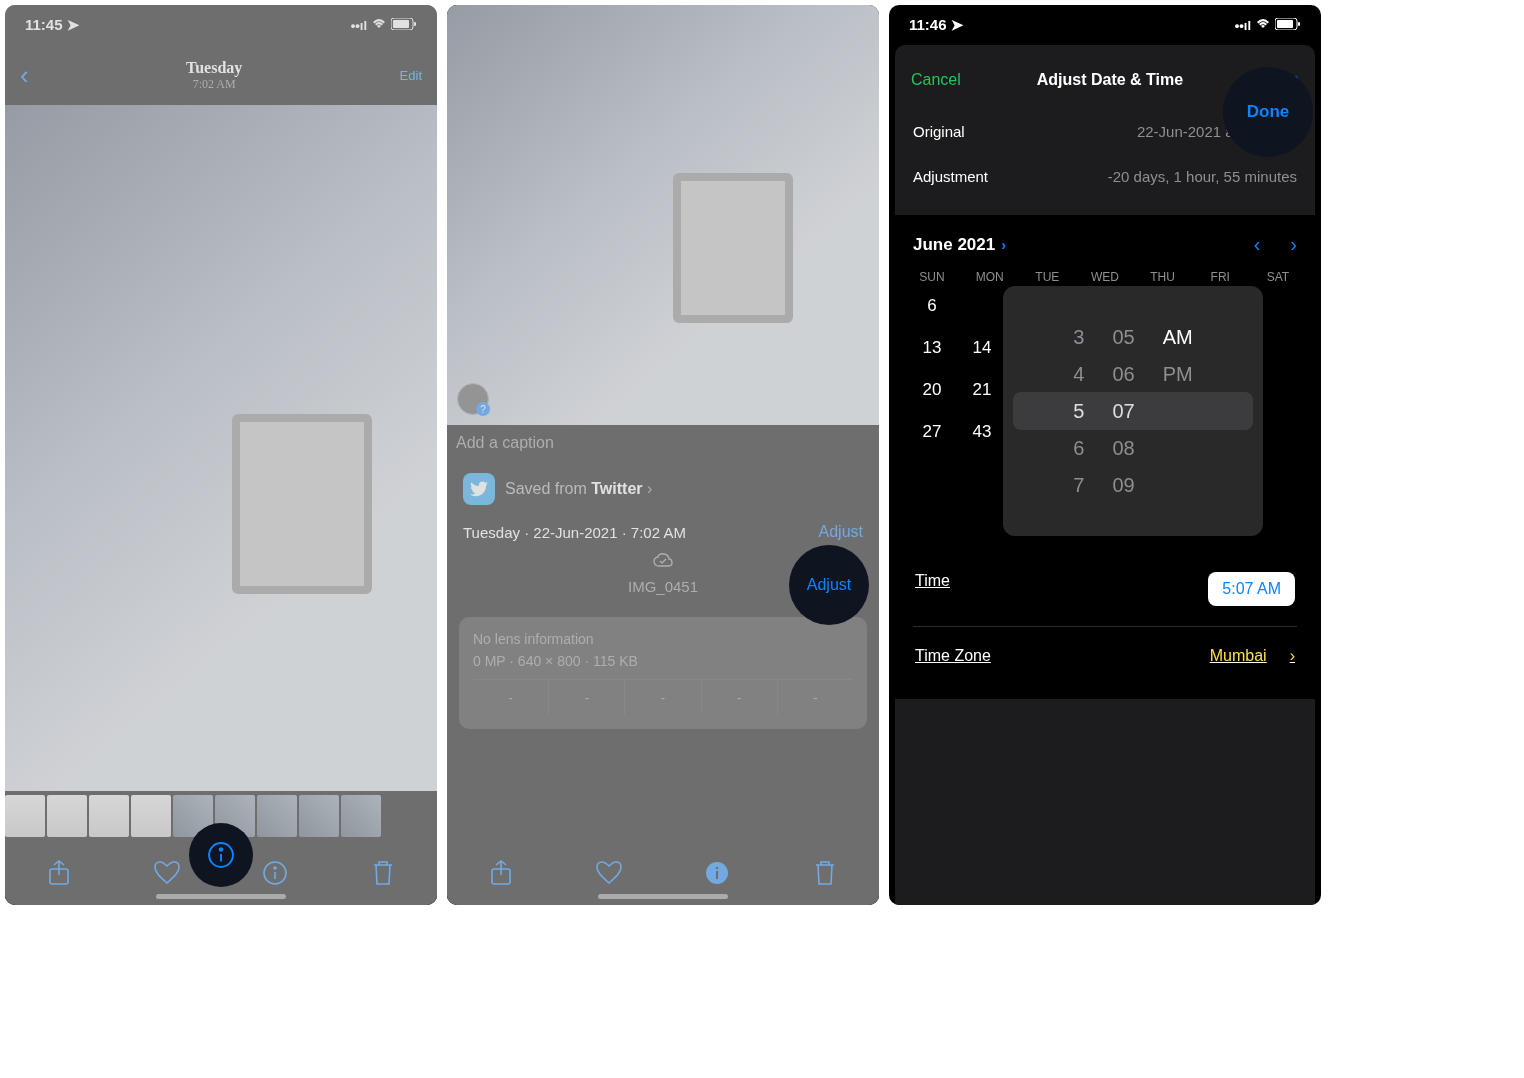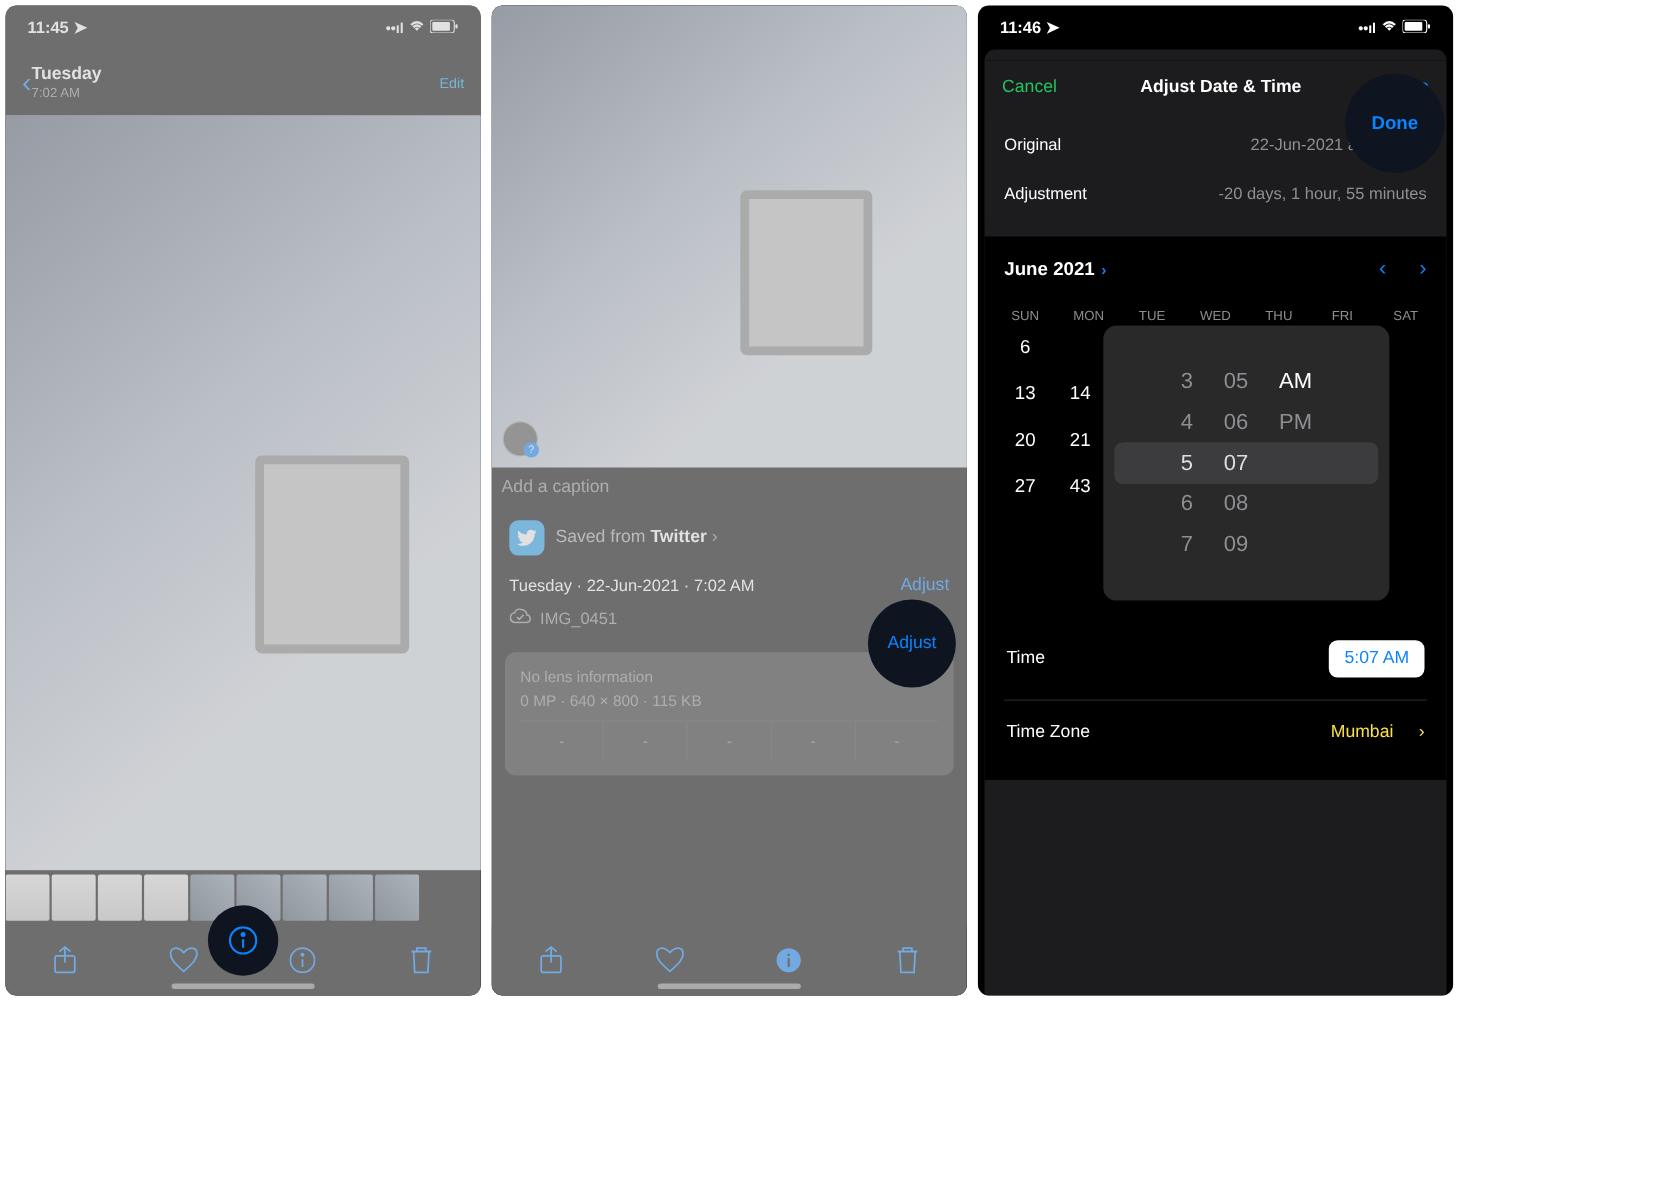--- a/index.html
+++ b/index.html
@@ -44,21 +44,21 @@
   .status-right { display:flex; gap:4px; align-items:center; }
   .signal-icon, .wifi-icon, .battery-icon { font-size:13px; }
   .nav-bar {
     height: 60px;
     display:flex;
     align-items:center;
     justify-content:space-between;
     padding: 0 15px;
   }
   .back-chevron { color:#0a84ff; font-size:26px; font-weight:300; }
-  .nav-center { text-align:left; flex:1; }
+  .nav-center { text-align:center; flex:1;font-family:Liberation Serif, serif; }
   .nav-title { font-size:16px; font-weight:600; color:#fff; }
   .nav-sub { font-size:12px; color:#8e8e93; }
   .edit-btn { color:#0ea5e9; font-size:13px; }
   .photo-area {
     flex:1;
     background: linear-gradient(135deg,#b8c4d4 0%, #8a96a8 100%);
     position:relative;
     display:flex;
     align-items:center;
     justify-content:center;
@@ -148,21 +148,21 @@
     display:flex;
     align-items:center;
     justify-content:center;
   }
   .caption-row { color:#8e8e93; padding:9px; font-size:16px; }
   .source-row { display:flex; align-items:center; gap:10px; padding:12px 16px; color:#ccc; font-size:16px; }
   .twitter-icon { width:32px; height:32px; background:#1da1f2; border-radius:8px; display:flex; align-items:center; justify-content:center; color:#fff; font-weight:bold; }
   .datetime-row { display:flex; justify-content:space-between; align-items:center; padding:6px 16px; }
   .datetime-text { color:#fff; font-size:15px; }
   .adjust-btn { color:#0a84ff; font-size:16px; }
-  .file-row { display:flex; align-items:center; gap:8px; padding:6px 16px 14px; color:#8e8e93; font-size:15px; }
+  .file-row { display:flex; align-items:center; gap:8px; padding:6px 16px 14px; color:#8e8e93; font-size:15px;flex-direction:column; }
   .camera-card { margin:8px 12px; background:#2c2c2e; border-radius:10px; padding:14px; }
   .camera-title { color:#fff; font-size:15px; margin-bottom:8px; display:flex; justify-content:space-between; }
   .jpeg-badge { background:#48484a; color:#ccc; font-size:11px; padding:3px 8px; border-radius:4px; }
   .camera-sub { color:#8e8e93; font-size:14px; margin-bottom:6px; }
   .stat-row { display:flex; border-top:1px solid #3a3a3c; margin-top:10px; }
   .stat-cell { flex:1; text-align:center; padding:10px 0; color:#8e8e93; font-size:13px; border-right:1px solid #3a3a3c; }
   .stat-cell:last-child { border-right:none; }
   
   .modal-header {
     display:flex;
@@ -172,21 +172,21 @@
     font-size:16px;
   }
   .modal-title { color:#fff; font-weight:600; }
   .cancel-btn { color:#22c55e; }
   .done-btn { color:#0a84ff; font-weight:600; }
   .info-rows { background:#1c1c1e; padding:4px 18px; }
   .info-row { display:flex; justify-content:space-between; padding:14px 0; font-size:15px; }
   .info-label { color:#fff; }
   .info-val { color:#8e8e93; }
   .calendar-area { background:#000; padding:18px; margin-top:12px; }
-  .cal-header { display:flex; justify-content:space-between; align-items:center; margin-bottom:24px; }
+  .cal-header { display:flex; justify-content:space-between; align-items:center; margin-bottom:14px; }
   .cal-month { color:#fff; font-weight:600; font-size:17px; display:flex; align-items:center; gap:6px; }
   .cal-month .chev { color:#0a84ff; font-size:14px; }
   .cal-nav { display:flex; gap:30px; color:#0a84ff; font-size:20px; }
   .weekdays { display:flex; justify-content:space-between; color:#8e8e93; font-size:12px; margin-bottom:12px; }
   .weekday { width:38px; text-align:center; }
   .cal-body { position:relative; min-height:260px; }
   .dates-col { position:absolute; left:0; top:0; width:110px; }
   .date-row { display:flex; gap:12px; margin-bottom:22px; }
   .date-cell { width:38px; text-align:center; color:#fff; font-size:17px; }
   .picker-overlay {
@@ -212,24 +212,24 @@
     top:50%;
     transform:translateY(-50%);
     height:38px;
     background:rgba(120,120,128,0.25);
     border-radius:8px;
     pointer-events:none;
   }
   .time-row, .tz-row {
     display:flex;
     justify-content:space-between;
-    align-items:center;
     padding:16px 2px;
     font-size:16px;
     color:#fff;
+    text-decoration:underline;
   }
   .time-pill {
     background:#ffffff;
     color:#0a84ff;
     padding:8px 14px;
     border-radius:8px;
   }
   .tz-val { color:#fde047; display:flex; align-items:center; gap:23px; }
   .divider { height:1px; background:#2c2c2e; margin:4px 0; }
   .sheet-top { height:10px; background:#1c1c1e; border-radius:12px 12px 0 0; margin:0 6px; }

